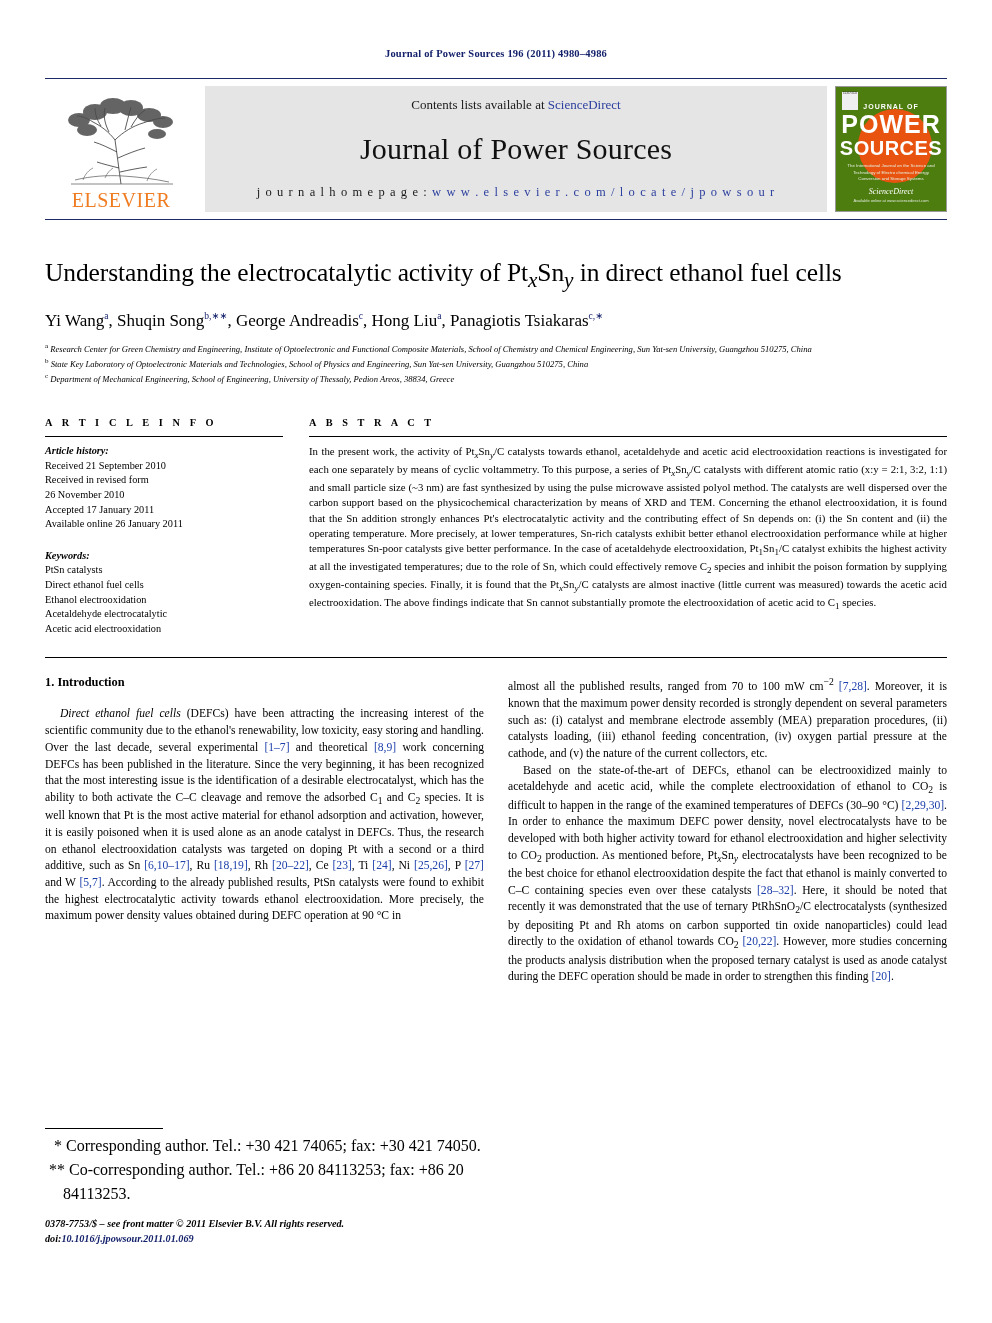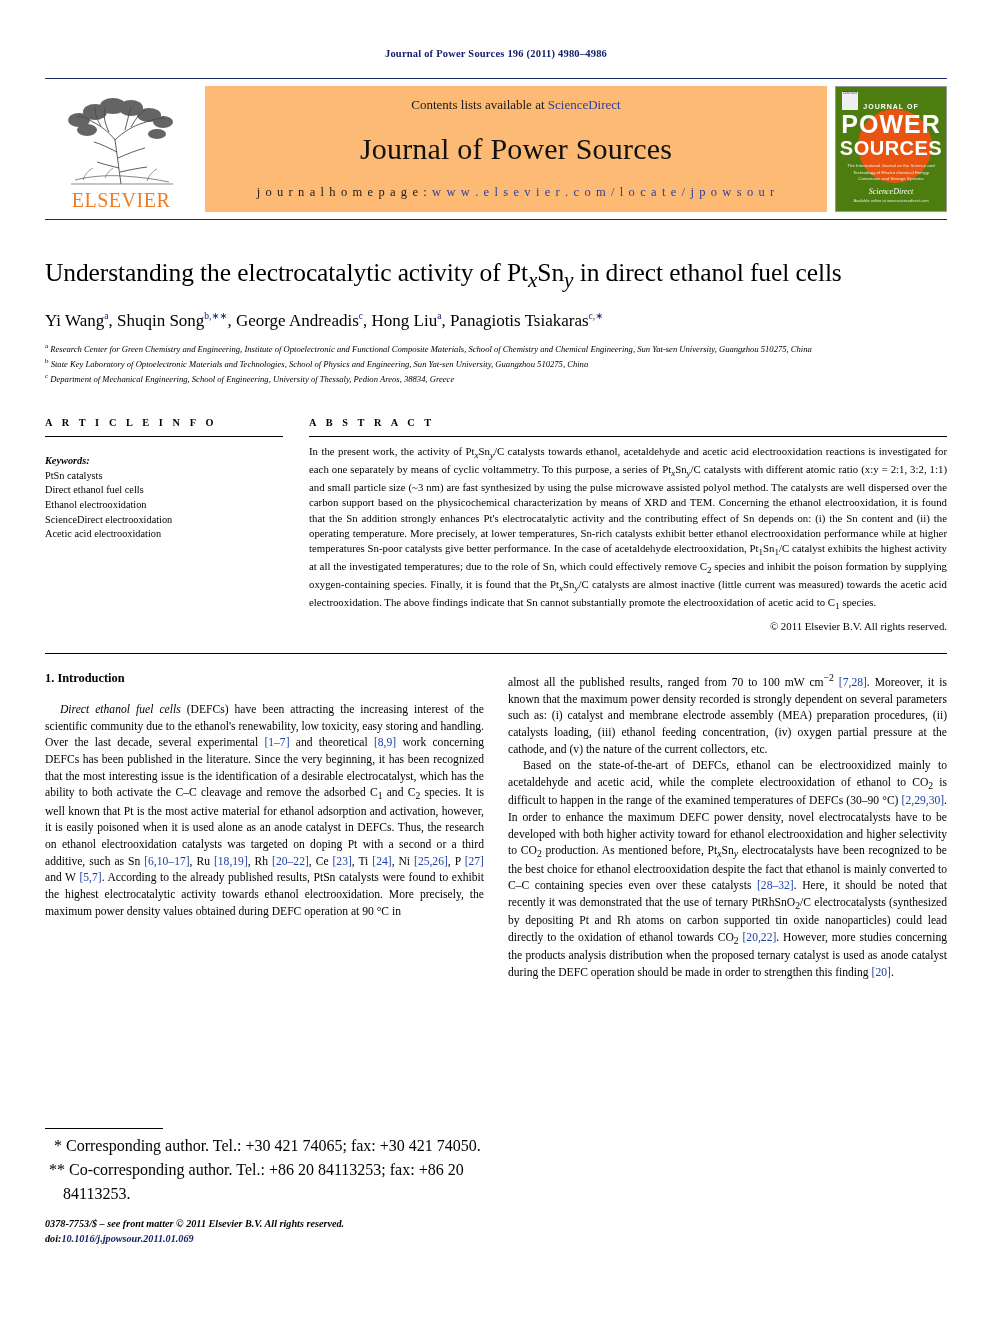--- a/index.html
+++ b/index.html
@@ -60,21 +60,21 @@
     font-family: "Liberation Serif", serif;
     font-size: 20px;
     letter-spacing: 0.5px;
     color: #f07c22;
     font-weight: 400;
     line-height: 1;
     margin-top: -2px;
   }
   .banner {
     flex: 1 1 auto;
-    background: #fdba74;
+    background: #e5e5e5;
     display: flex;
     flex-direction: column;
     align-items: center;
     justify-content: space-between;
     padding: 11px 0 12px 0;
     box-sizing: border-box;
     margin: 0 8px;
   }
   .contents-line {
     font-size: 13px;
@@ -372,35 +372,42 @@
       <span class="ln"><sup>b</sup> <span>State Key Laboratory of Optoelectronic Materials and Technologies, School of Physics and Engineering, Sun Yat-sen University, Guangzhou 510275, China</span></span>
       <span class="ln"><sup>c</sup> <span>Department of Mechanical Engineering, School of Engineering, University of Thessaly, Pedion Areos, 38834, Greece</span></span>
     </div>
   </div>
 
   <div class="info-abstract">
 
     <div class="info-col">
       <div class="sec-label">A R T I C L E  I N F O</div>
       <div class="hr-thin"></div>
+      <div class="block">
+        <div class="hd">Article history:</div>
+        <div>Received 21 September 2010</div>
+        <div>Received in revised form</div>
+        <div>26 November 2010</div>
+        <div>Accepted 17 January 2011</div>
+        <div>Available online 26 January 2011</div>
+      </div>
       <div class="block kw-block">
         <div class="hd">Keywords:</div>
         <div>PtSn catalysts</div>
         <div>Direct ethanol fuel cells</div>
         <div>Ethanol electrooxidation</div>
-        <div>ScienceDirect electrooxidation</div>
+        <div>Acetaldehyde electrocatalytic</div>
         <div>Acetic acid electrooxidation</div>
       </div>
     </div>
 
     <div class="abs-col">
       <div class="sec-label">A B S T R A C T</div>
       <div class="hr-thin"></div>
       <div class="abstract-text">In the present work, the activity of Pt<sub><i>x</i></sub>Sn<sub><i>y</i></sub>/C catalysts towards ethanol, acetaldehyde and acetic acid electrooxidation reactions is investigated for each one separately by means of cyclic voltammetry. To this purpose, a series of Pt<sub><i>x</i></sub>Sn<sub><i>y</i></sub>/C catalysts with different atomic ratio (x:y = 2:1, 3:2, 1:1) and small particle size (~3 nm) are fast synthesized by using the pulse microwave assisted polyol method. The catalysts are well dispersed over the carbon support based on the physicochemical characterization by means of XRD and TEM. Concerning the ethanol electrooxidation, it is found that the Sn addition strongly enhances Pt's electrocatalytic activity and the contributing effect of Sn depends on: (i) the Sn content and (ii) the operating temperature. More precisely, at lower temperatures, Sn-rich catalysts exhibit better ethanol electrooxidation performance while at higher temperatures Sn-poor catalysts give better performance. In the case of acetaldehyde electrooxidation, Pt<sub>1</sub>Sn<sub>1</sub>/C catalyst exhibits the highest activity at all the investigated temperatures; due to the role of Sn, which could effectively remove C<sub>2</sub> species and inhibit the poison formation by supplying oxygen-containing species. Finally, it is found that the Pt<sub><i>x</i></sub>Sn<sub><i>y</i></sub>/C catalysts are almost inactive (little current was measured) towards the acetic acid electrooxidation. The above findings indicate that Sn cannot substantially promote the electrooxidation of acetic acid to C<sub>1</sub> species.</div>
-      <div class="copyright-line">© 2011 Elsevier B.V. All rights reserved.</div>
     </div>
 
   </div>
 
   <div class="body-rule"></div>
 
   <div class="body-cols">
     <div class="col">
       <h2 class="section-title">1.  Introduction</h2>
       <p class="para"><i>Direct ethanol fuel cells</i> (DEFCs) have been attracting the increasing interest of the scientific community due to the ethanol's renewability, low toxicity, easy storing and handling. Over the last decade, several experimental <span class="ref">[1–7]</span> and theoretical <span class="ref">[8,9]</span> work concerning DEFCs has been published in the literature. Since the very beginning, it has been recognized that the most interesting issue is the identification of a desirable electrocatalyst, which has the ability to both activate the C–C cleavage and remove the adsorbed C<sub>1</sub> and C<sub>2</sub> species. It is well known that Pt is the most active material for ethanol adsorption and activation, however, it is easily poisoned when it is used alone as an anode catalyst in DEFCs. Thus, the research on ethanol electrooxidation catalysts was targeted on doping Pt with a second or a third additive, such as Sn <span class="ref">[6,10–17]</span>, Ru <span class="ref">[18,19]</span>, Rh <span class="ref">[20–22]</span>, Ce <span class="ref">[23]</span>, Ti <span class="ref">[24]</span>, Ni <span class="ref">[25,26]</span>, P <span class="ref">[27]</span> and W <span class="ref">[5,7]</span>. According to the already published results, PtSn catalysts were found to exhibit the highest electrocatalytic activity towards ethanol electrooxidation. More precisely, the maximum power density values obtained during DEFC operation at 90 °C in</p>

